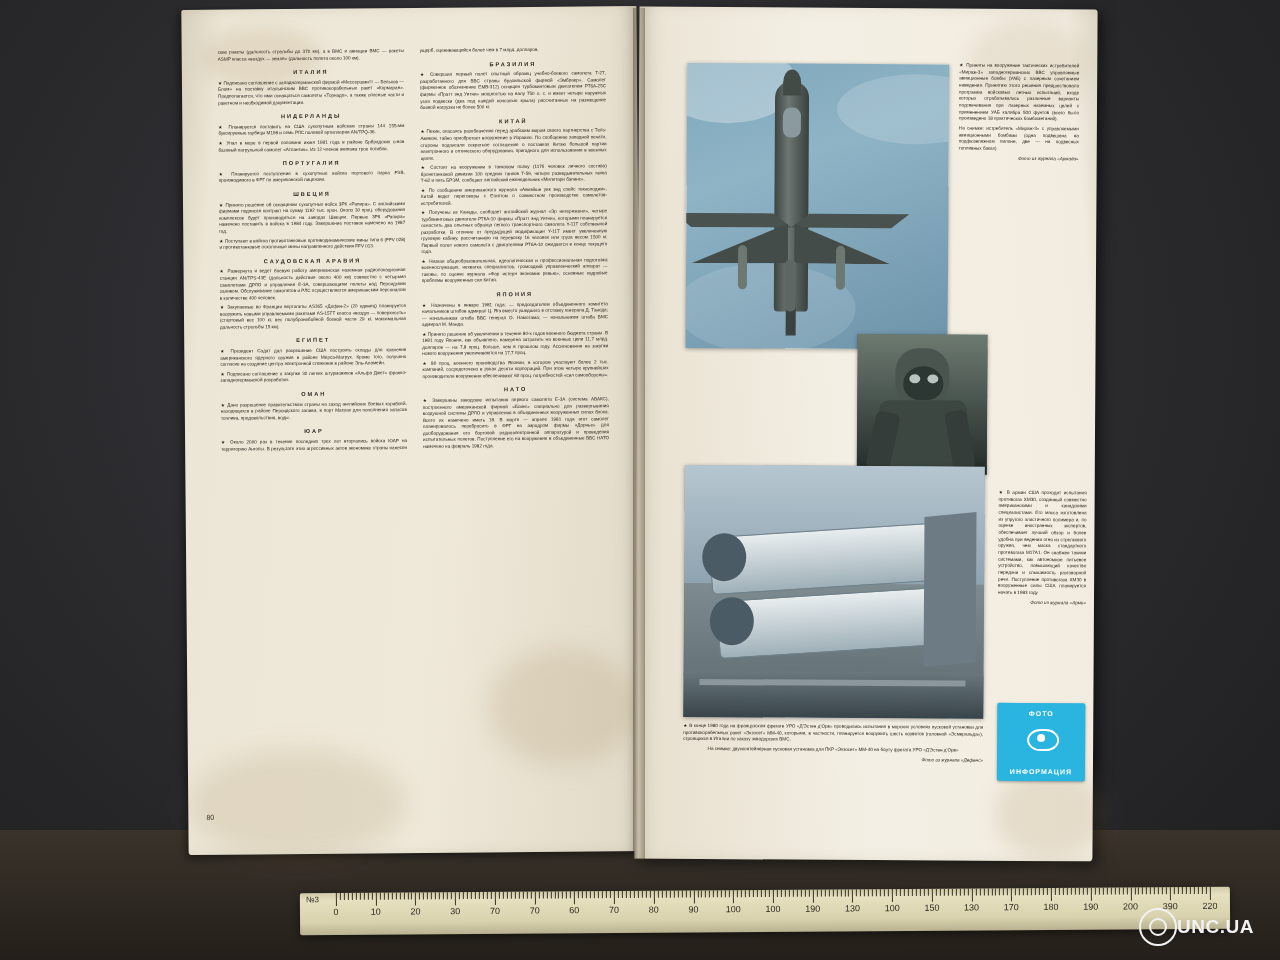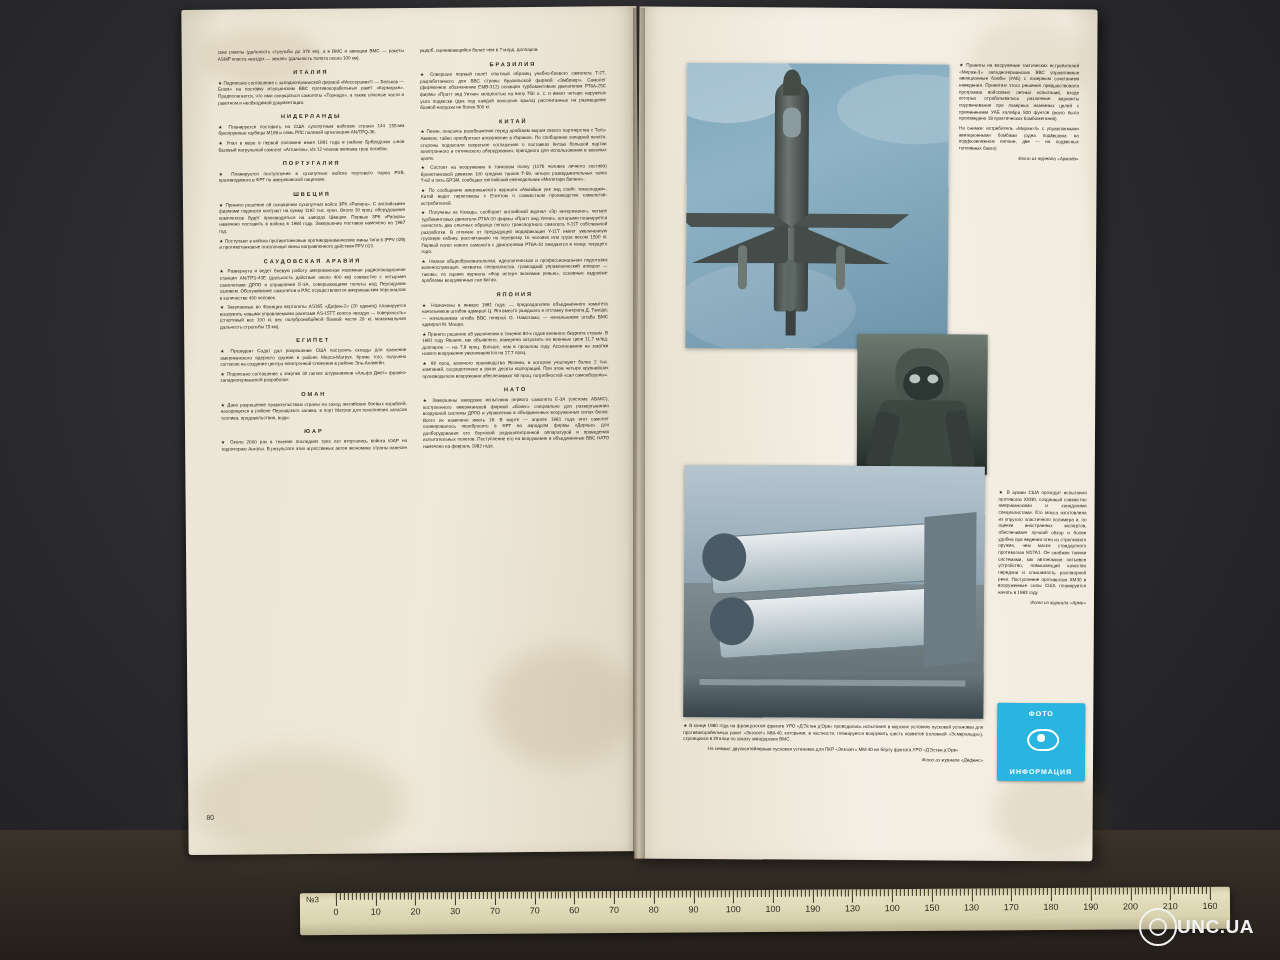--- a/index.html
+++ b/index.html
@@ -477,32 +477,32 @@
         <div class="tick minor" style="left: 834.518px;"></div>
         <div class="tick minor" style="left: 838.491px;"></div>
         <div class="tick minor" style="left: 842.464px;"></div>
         <div class="tick minor" style="left: 846.436px;"></div>
         <div class="tick minor" style="left: 850.409px;"></div>
         <div class="tick minor" style="left: 854.382px;"></div>
         <div class="tick minor" style="left: 858.355px;"></div>
         <div class="tick minor" style="left: 862.327px;"></div>
         <div class="tick minor" style="left: 866.3px;"></div>
         <div class="tick major" style="left: 870.273px;"></div>
-        <div class="rnum" style="left: 870.273px;">210</div>
+        <div class="rnum" style="left: 870.273px;">390</div>
         <div class="tick minor" style="left: 874.245px;"></div>
         <div class="tick minor" style="left: 878.218px;"></div>
         <div class="tick minor" style="left: 882.191px;"></div>
         <div class="tick minor" style="left: 886.164px;"></div>
         <div class="tick minor" style="left: 890.136px;"></div>
         <div class="tick minor" style="left: 894.109px;"></div>
         <div class="tick minor" style="left: 898.082px;"></div>
         <div class="tick minor" style="left: 902.055px;"></div>
         <div class="tick minor" style="left: 906.027px;"></div>
         <div class="tick major" style="left: 910px;"></div>
-        <div class="rnum" style="left: 910px;">160</div>
+        <div class="rnum" style="left: 910px;">220</div>
       </div>
   </div>
 
   <div id="watermark">
     <div id="wm-icon"></div>
     <div id="wm-text">UNC.UA</div>
   </div>
 
 </div>
 

